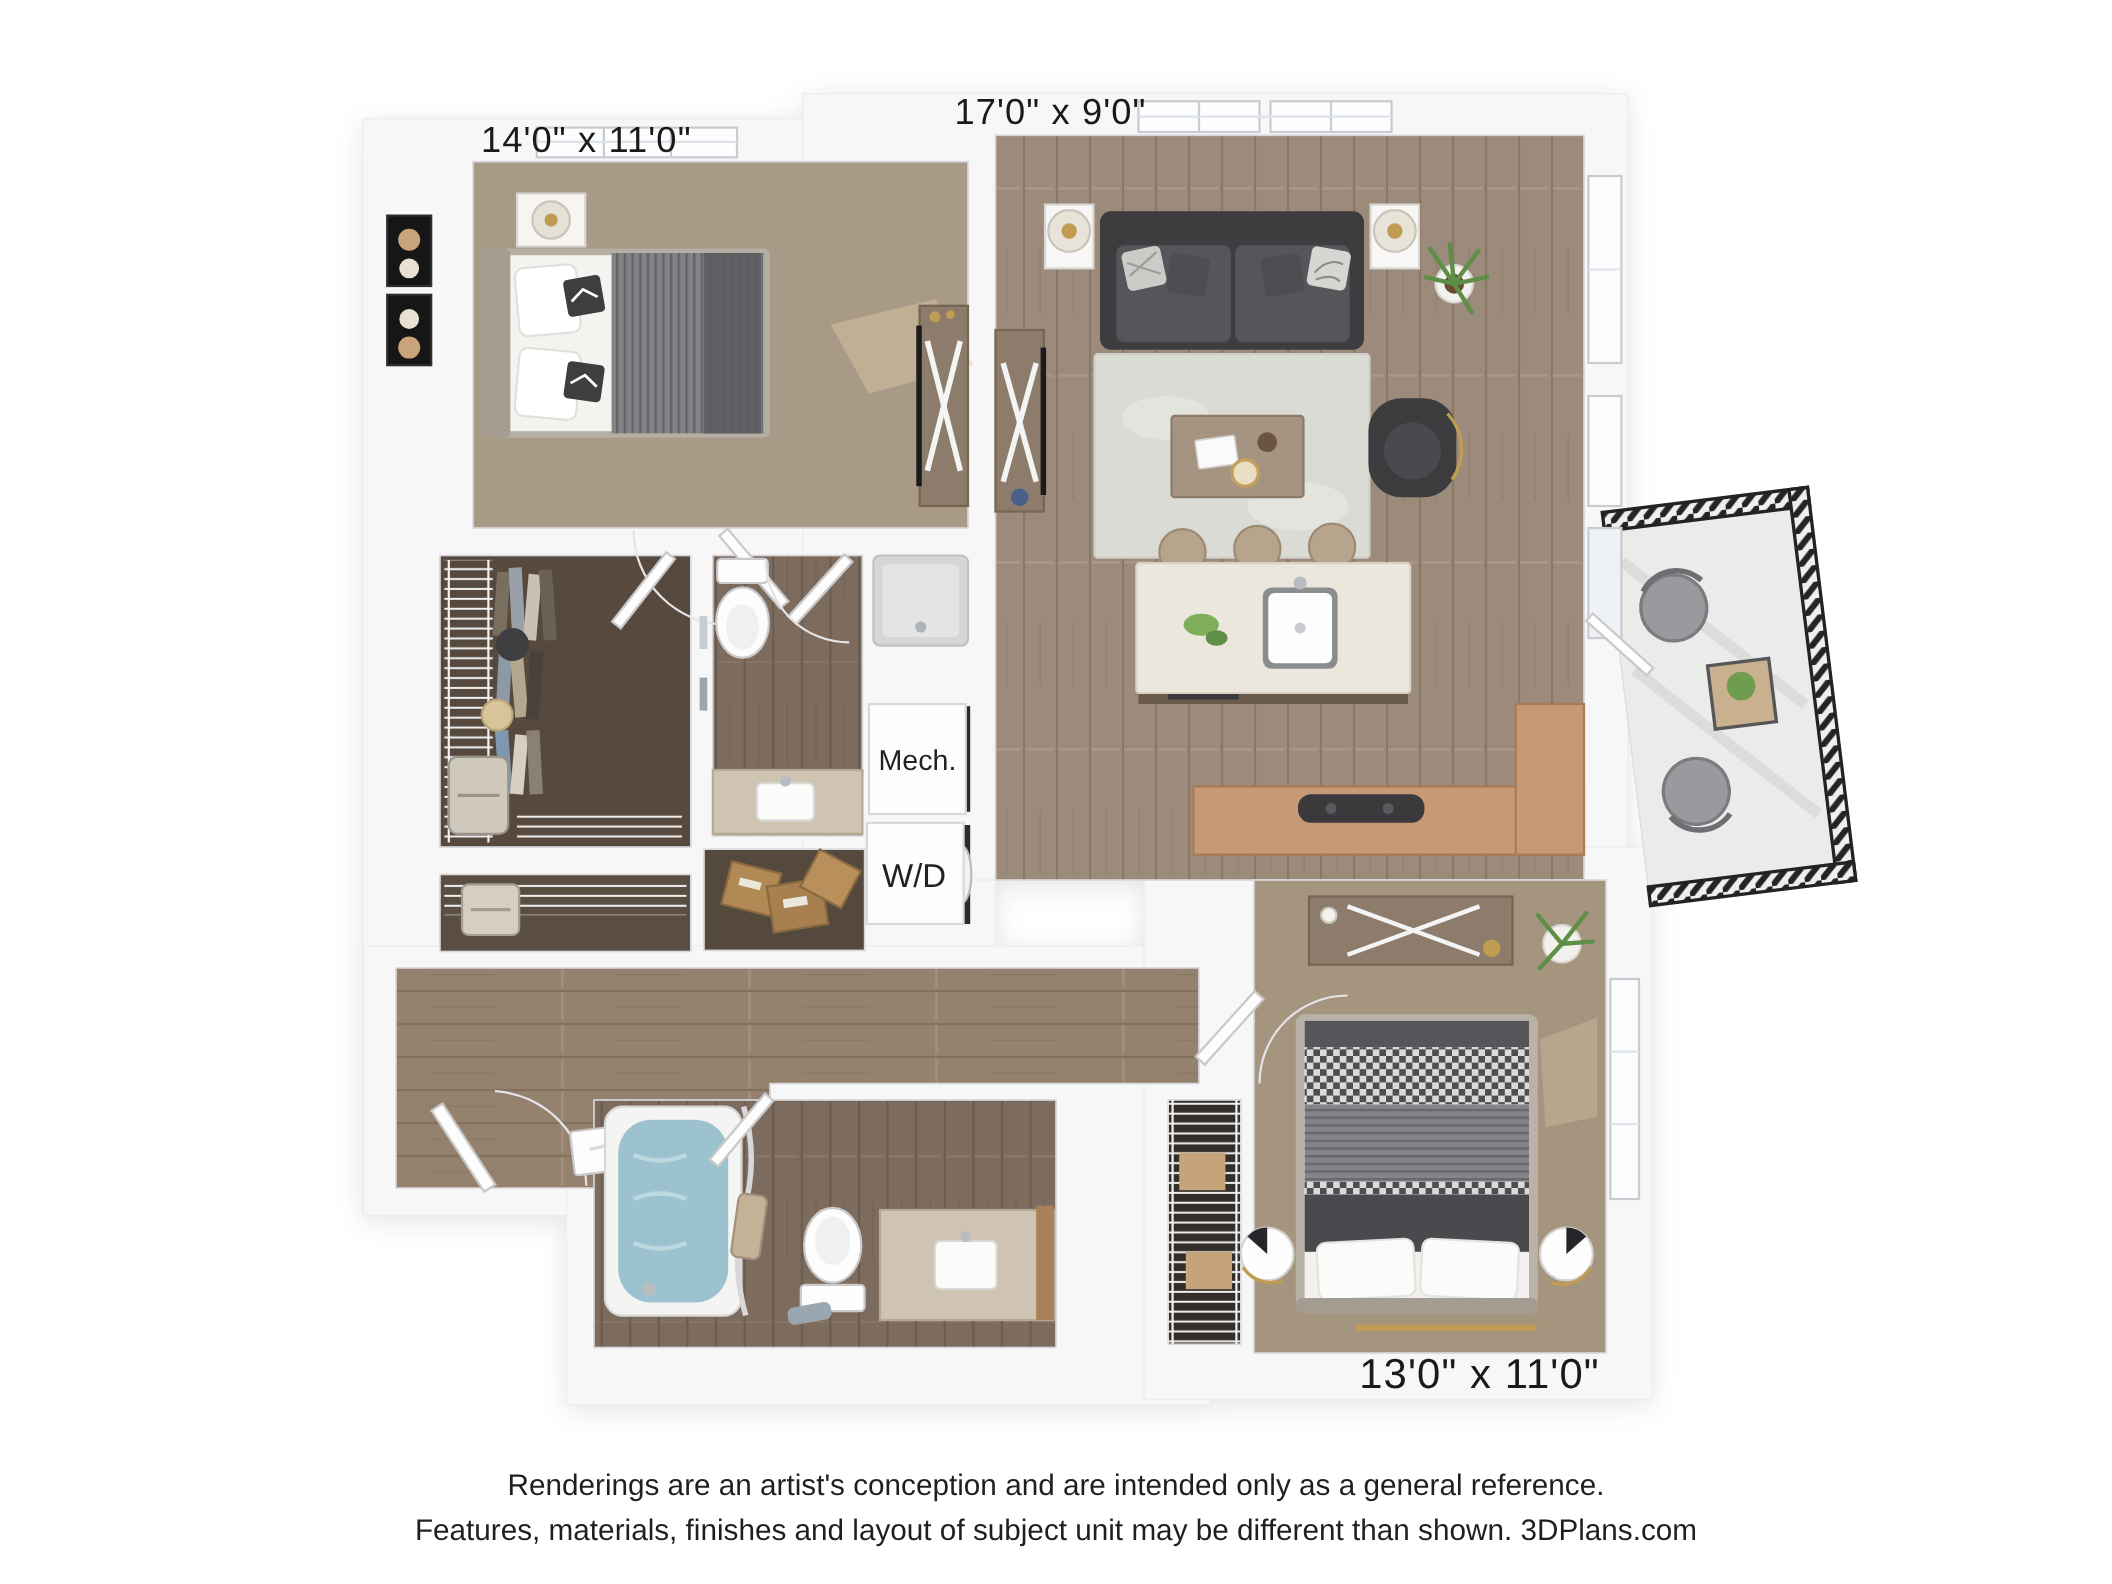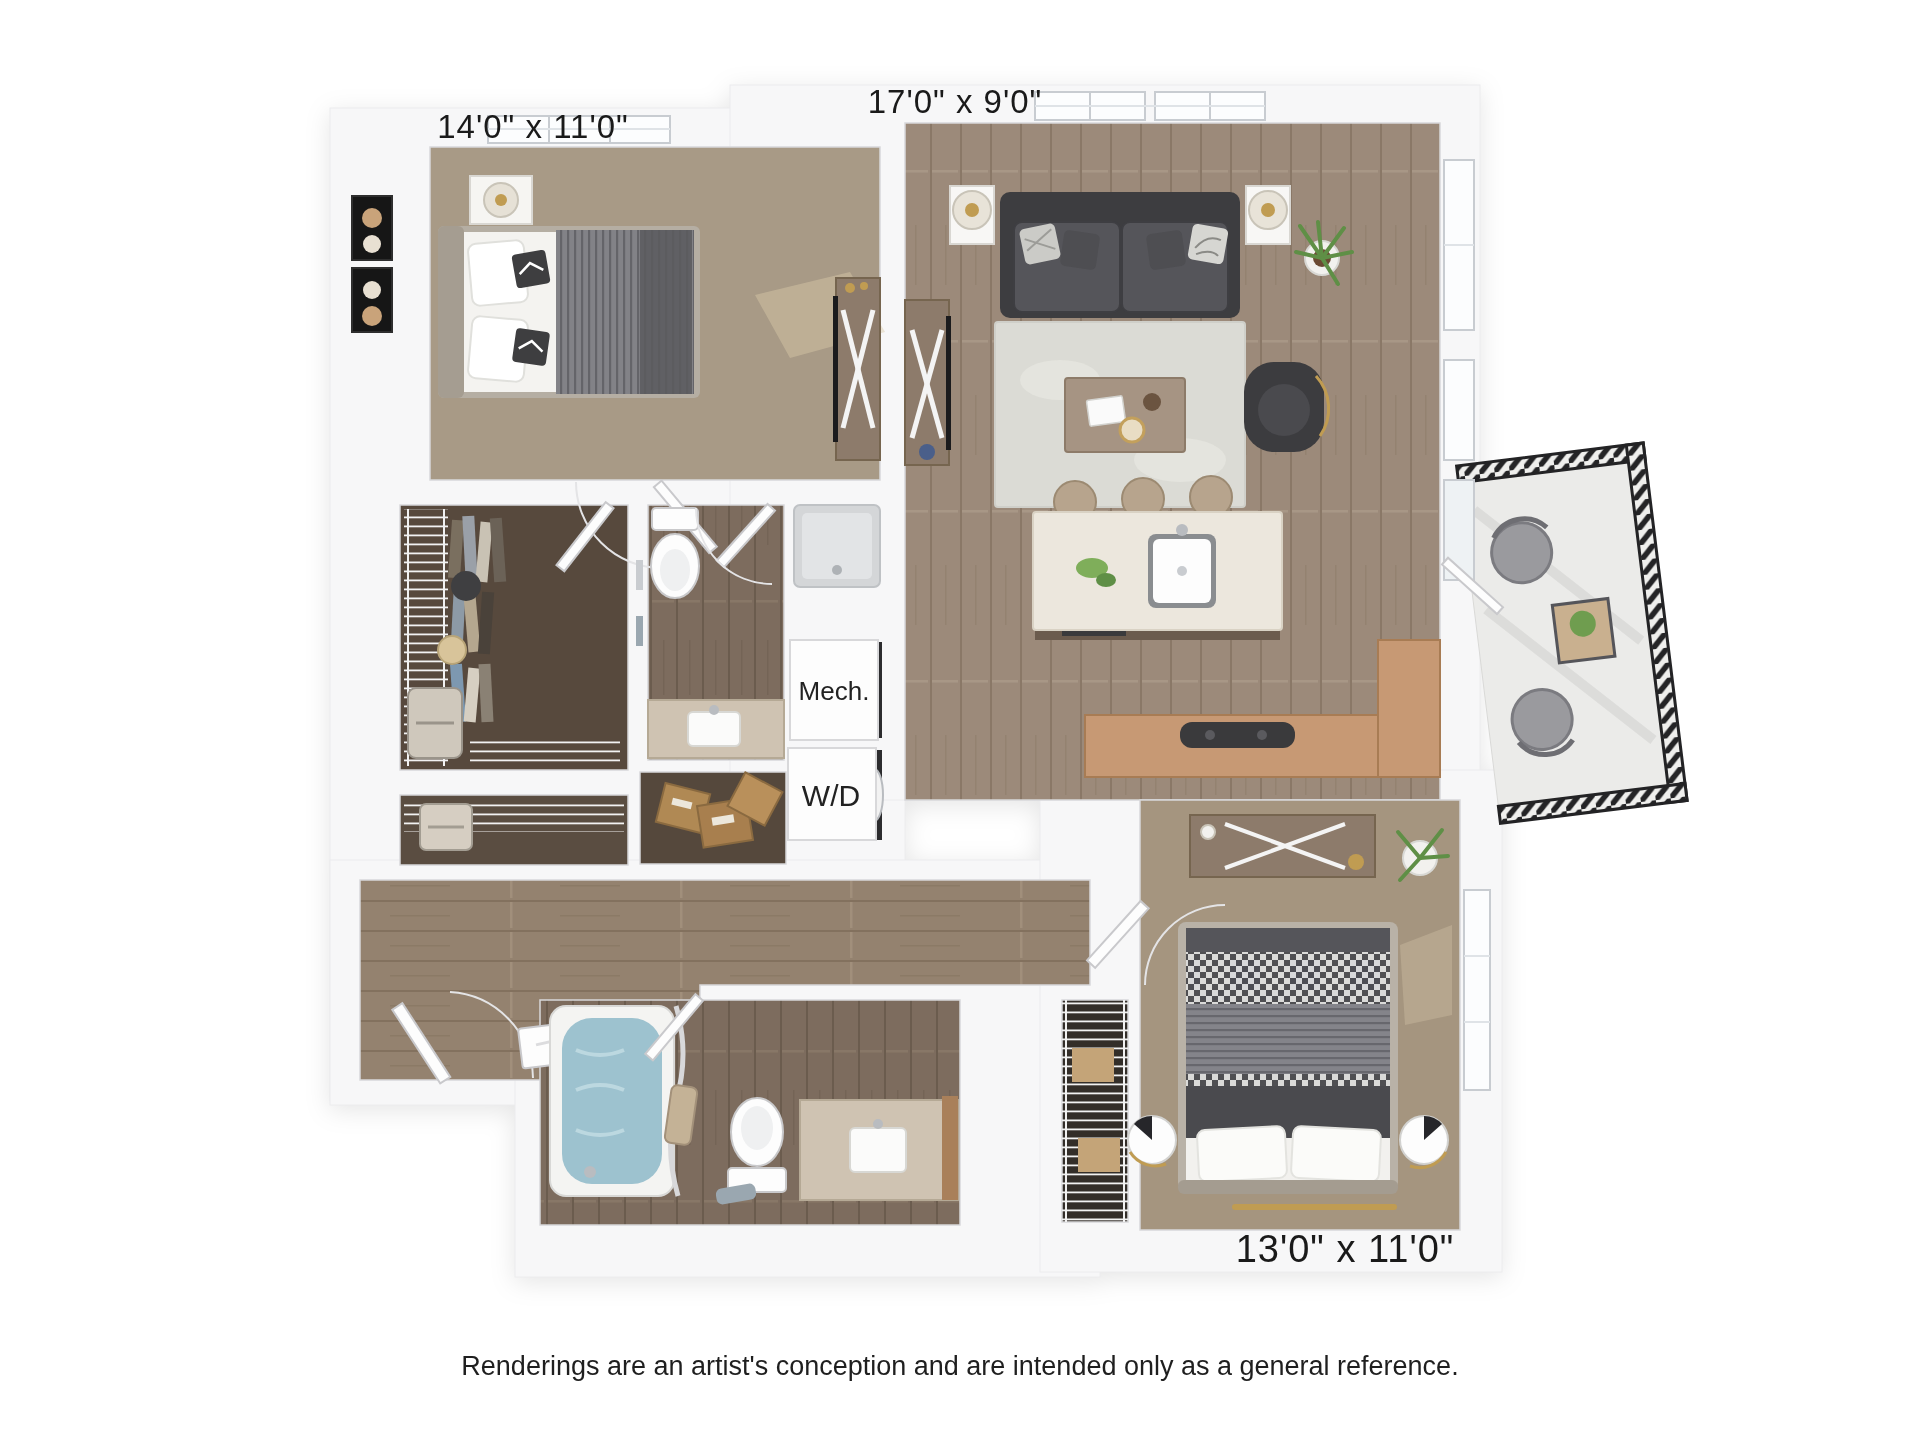--- a/index.html
+++ b/index.html
@@ -12,21 +12,21 @@
              font-family:"Liberation Sans",sans-serif;}
   .dim-label-lg{fill:#1a1a1a;font-size:38px;letter-spacing:1px;text-anchor:middle;
              font-family:"Liberation Sans",sans-serif;}
   .tag-label{fill:#222;font-size:26px;text-anchor:middle;font-family:"Liberation Sans",sans-serif;}
   .tag-label-lg{fill:#222;font-size:30px;text-anchor:middle;font-family:"Liberation Sans",sans-serif;}
   .door{fill:#fdfdfd;stroke:#c9c9cc;stroke-width:2;}
   .door-arc{fill:none;stroke:#e4e4e6;stroke-width:2;}
   .wallshadow{filter:drop-shadow(0 5px 12px rgba(0,0,0,0.10));}
   .footer{position:absolute;left:0;right:0;top:1330px;text-align:center;color:#1f1f1f;
           font-size:27px;line-height:41px;font-family:"Liberation Sans",sans-serif;}
-  .footer p{margin:16px;}
+  .footer p{margin:0;}
 </style>
 </head>
 <body>
 
 <div class="stage">
 <svg width="1920" height="1440" viewBox="0 0 1920 1440">
   <defs>
     <pattern id="woodV" width="30" height="170" patternUnits="userSpaceOnUse">
       <rect width="30" height="170" fill="#9c8a7a"></rect>
       <rect width="2" height="170" fill="#83715f" opacity="0.7"></rect>
@@ -376,14 +376,15 @@
     <path class="door-arc" d="M1145,985 A80,80 0 0,1 1225,905"></path>
   </g>
 
   <text class="dim-label" x="533" y="138">14'0" x 11'0"</text>
   <text class="dim-label" x="955" y="113">17'0" x 9'0"</text>
   <text class="dim-label-lg" x="1345" y="1262">13'0" x 11'0"</text>
 </svg>
 
 <div class="footer">
   <p>Renderings are an artist's conception and are intended only as a general reference.</p>
+  <p>Features, materials, finishes and layout of subject unit may be different than shown. 3DPlans.com</p>
 </div>
 </div>
 
 </body></html>

